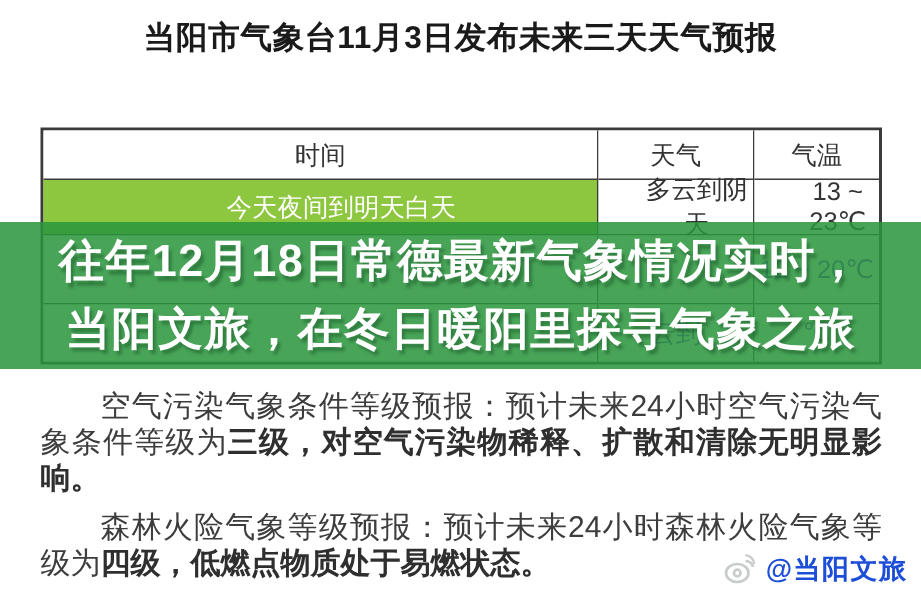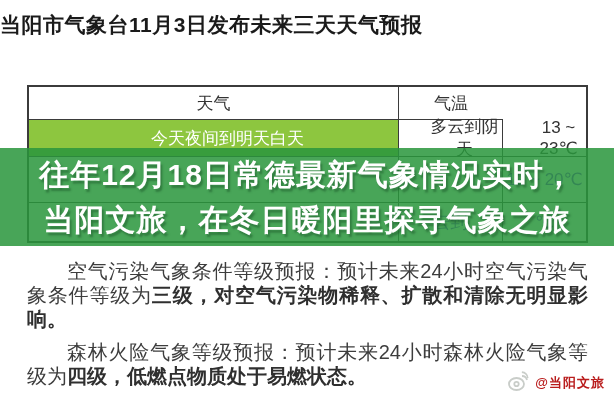--- a/index.html
+++ b/index.html
@@ -1,21 +1,21 @@
 <!DOCTYPE html>
 <html><head>
 <meta charset="utf-8">
 <style>
   html,body{margin:0;padding:0;background:#ffffff;}
   #screen{
     position:relative;width:614px;height:400px;background:#ffffff;
     font-family:"Liberation Sans","DejaVu Sans",sans-serif;overflow:hidden;
   }
   .page-title{
-    position:absolute;top:11px;left:0;width:614px;
+    position:absolute;top:11px;left:0;width:614px;text-align:center;
     font-size:21px;font-weight:bold;color:#1a1a1a;letter-spacing:0.5px;
   }
   
   .wx-table{
     position:absolute;left:27px;top:85px;width:557px;
     border:2px solid #3b3b3b;background:#ffffff;
   }
   .wx-row{display:grid;grid-template-columns:370px 104px 83px;}
   .wx-cell{
     border-right:1px solid #3b3b3b;border-bottom:1px solid #3b3b3b;
@@ -45,34 +45,35 @@
   
   .forecasts{
     position:absolute;left:27px;top:259px;width:561px;
     font-size:20px;line-height:24px;color:#3d3d3d;
   }
   .forecasts p{margin:0 0 9px 0;text-indent:2em;text-align:justify;}
   .forecasts .bold-seg{font-weight:bold;color:#2f2f2f;}
   
   .watermark{
     position:absolute;right:9px;top:366px;height:26px;
-    display:flex;align-items:flex-end;gap:4px;
-    color:#b91c1c;font-size:13px;font-weight:bold;letter-spacing:1px;
+    display:flex;align-items:center;gap:4px;
+    color:#1d4ed8;font-size:18px;font-weight:bold;letter-spacing:1px;
   }
   .weibo-icon{display:inline-block;width:24px;height:22px;}
 </style>
 </head>
 <body>
 
 <div id="screen">
 
   <div class="page-title">当阳市气象台11月3日发布未来三天天气预报</div>
 
   <div class="wx-table">
     <div class="wx-row header">
+      <div class="wx-cell time">时间</div>
       <div class="wx-cell weather">天气</div>
       <div class="wx-cell temp">气温</div>
     </div>
     <div class="wx-row r1">
       <div class="wx-cell time">今天夜间到明天白天</div>
       <div class="wx-cell weather">多云到阴天</div>
       <div class="wx-cell temp">13 ~ 23℃</div>
     </div>
     <div class="wx-row r2">
       <div class="wx-cell time ghost"></div>

